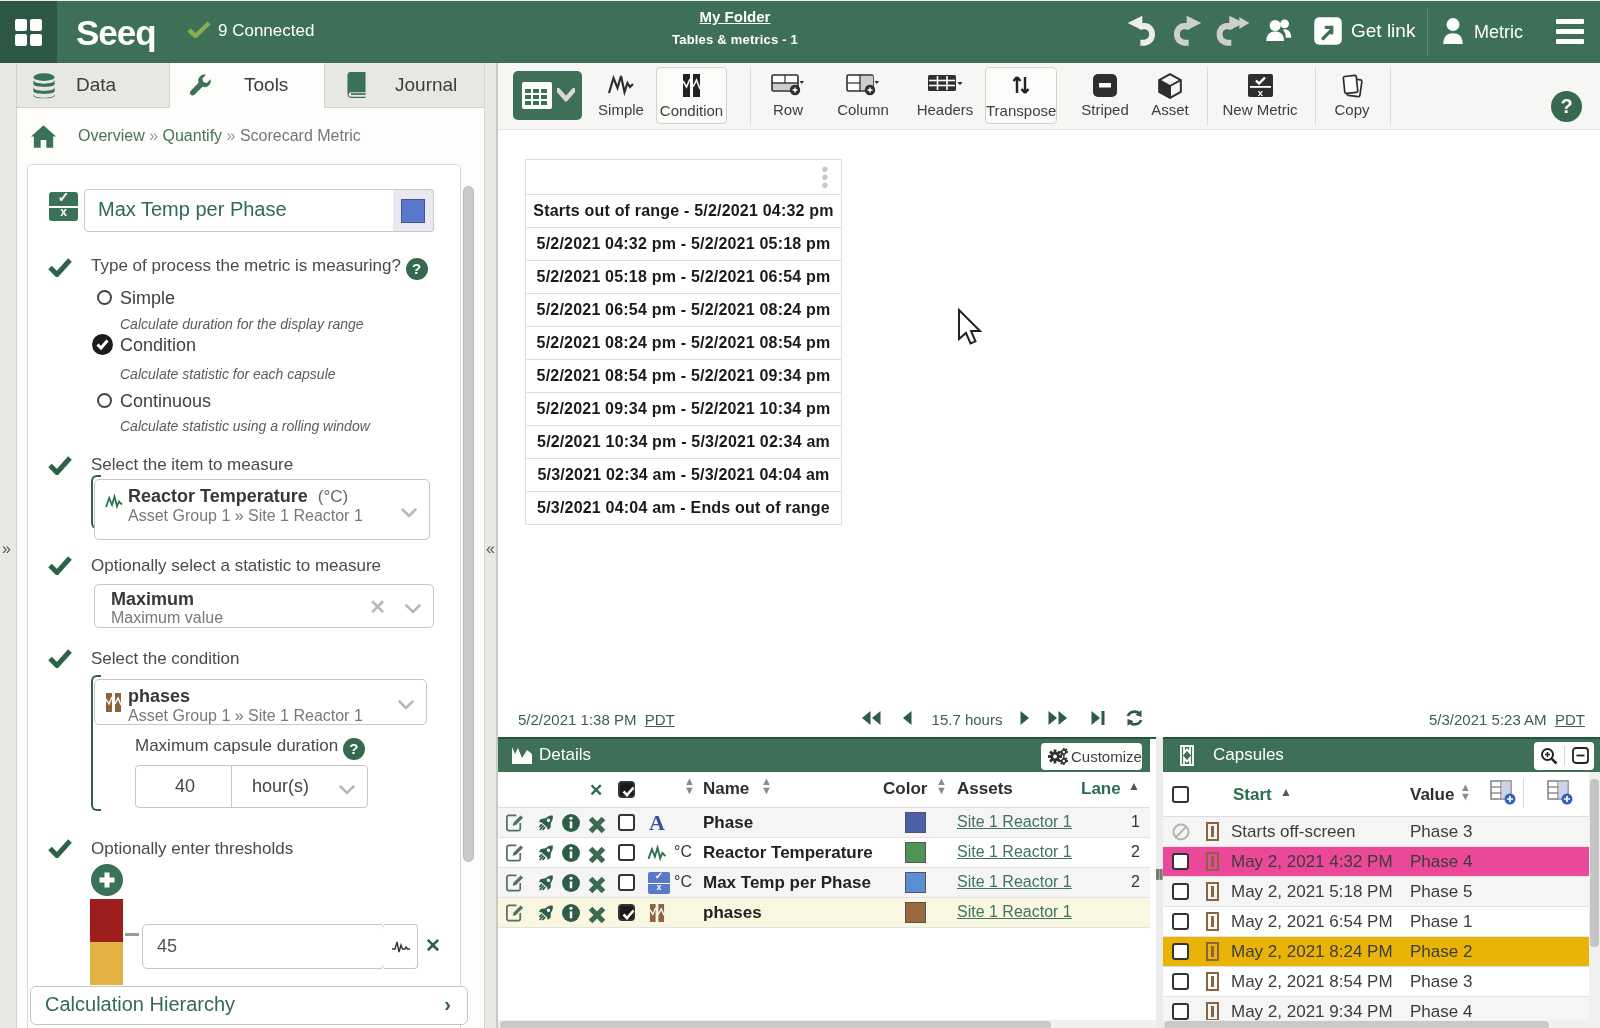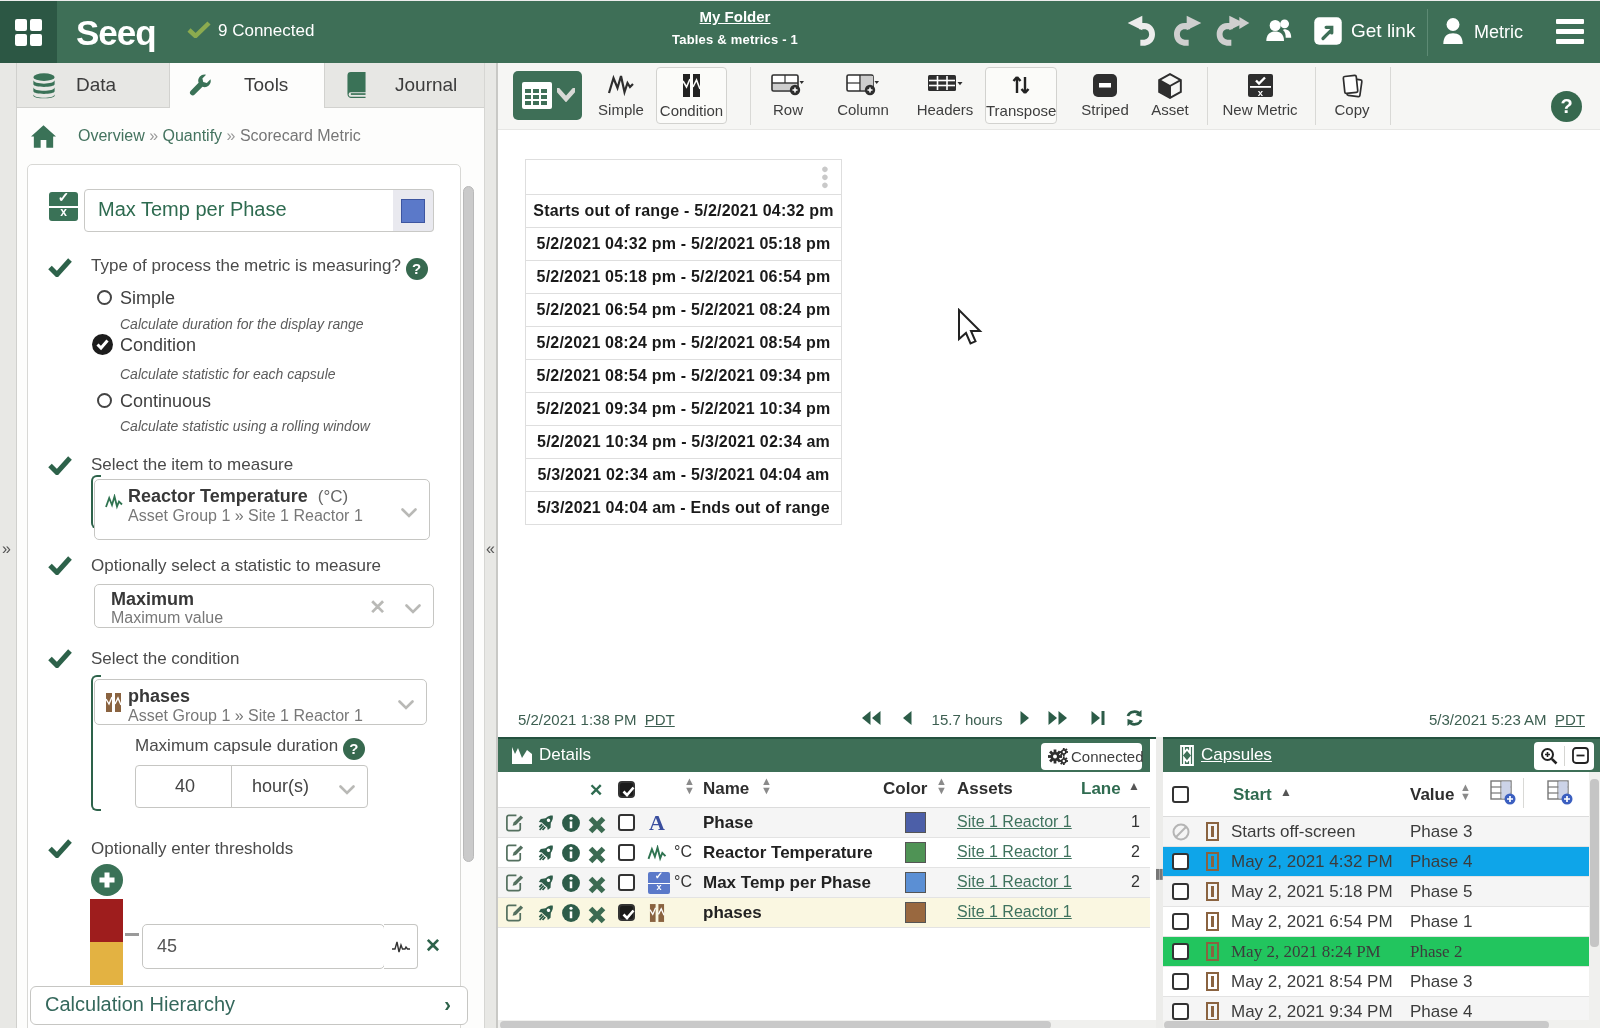--- a/index.html
+++ b/index.html
@@ -498,21 +498,21 @@
               </g>
               <g transform="translate(15.8,13)">
                 <circle r="2.8"></circle>
                 <rect x="-0.9" y="-4.4" width="1.8" height="8.8"></rect>
                 <rect x="-4.4" y="-0.9" width="8.8" height="1.8"></rect>
                 <rect x="-0.9" y="-4.4" width="1.8" height="8.8" transform="rotate(45)"></rect>
                 <circle r="1.2" fill="#fff"></circle>
               </g>
             </g>
           </svg>
-        <span style="position:absolute;left:30px;top:5px;">Connected</span>
+        <span style="position:absolute;left:30px;top:5px;">Customize</span>
       </div>
     </div>
     <div class="abs thead" style="left:0;top:33px;width:652px;height:36px;background:#fff;border-bottom:1px solid #dcdcdc;">
       <div class="abs" style="left:91px;top:8px;color:#2f6b50;font-size:17px;font-weight:bold;">✕</div>
       <span class="cbx checked" style="position:absolute;left:120px;top:9px;">
           <svg width="17" height="17" viewBox="0 0 17 17" style="display:block">
             <path d="M3.5 8.5 L7 12 L13.5 4.5" fill="none" stroke="#fff" stroke-width="2.6"></path>
           </svg>
         </span>
       <div class="abs sorter" style="left:186px;top:5px;">▲<br>▼</div>
@@ -669,21 +669,21 @@
     </div>
   </div>
   <div id="splitter">
       <div id="splitgrip">▌▌</div>
     </div>
   <div id="capsules">
     <div class="pane-hd" style="left:0;top:0;width:438px;">
       <svg style="position:absolute;left:17px;top:6px" width="14" height="21" viewBox="0 0 14 21">
           <path d="M1 1 L13 1 L13 20 L1 20 Z M4 1 L4 8 L7 4.5 L10 8 L10 1 M4 20 L4 13 L7 16.5 L10 13 L10 20" fill="none" stroke="#fff" stroke-width="1.8"></path>
         </svg>
-      <div style="position:absolute;left:38px;top:6px;text-decoration:underline;">Capsules</div>
+      <div style="position:absolute;left:50px;top:6px;">Capsules</div>
       <div style="position:absolute;left:371px;top:3px;width:60px;height:28px;background:#fff;border-radius:4px;">
         <svg style="position:absolute;left:6px;top:5px" width="18" height="18" viewBox="0 0 18 18">
             <circle cx="7.5" cy="7.5" r="5.5" fill="none" stroke="#222" stroke-width="2"></circle>
             <line x1="11.8" y1="11.8" x2="16.5" y2="16.5" stroke="#222" stroke-width="2.6"></line>
             <path d="M5 7.5 L10 7.5 M7.5 5 L7.5 10" stroke="#222" stroke-width="1.6"></path>
           </svg>
         <div style="position:absolute;left:30px;top:4px;width:1px;height:20px;background:#d5d5d2;"></div>
         <svg style="position:absolute;left:38px;top:5px" width="17" height="17" viewBox="0 0 17 17">
             <rect x="1" y="1" width="15" height="15" rx="3" fill="none" stroke="#222" stroke-width="1.8"></rect>
             <line x1="4.5" y1="8.5" x2="12.5" y2="8.5" stroke="#222" stroke-width="1.8"></line>
@@ -718,39 +718,39 @@
     </div>
     <div class="crow" style="top:78px;background:#f5f5f5;">
       <svg style="position:absolute;left:9px;top:6px" width="18" height="18" viewBox="0 0 18 18">
           <circle cx="9" cy="9" r="7.5" fill="none" stroke="#b5b5b5" stroke-width="2"></circle>
           <line x1="3.8" y1="14.2" x2="14.2" y2="3.8" stroke="#b5b5b5" stroke-width="2"></line>
         </svg>
       <span class="capico"></span>
       <div class="abs ctxt" style="left:68px;">Starts off-screen</div>
       <div class="abs ctxt" style="left:247px;">Phase 3</div>
     </div>
-    <div class="crow" style="top:108px;background:#0ea5e9;">
+    <div class="crow" style="top:108px;background:#ec4899;">
       <span class="cbx" style="position:absolute;left:9px;top:6px;"></span>
         <span class="capico"></span>
       <div class="abs ctxt" style="left:68px;">May 2, 2021 4:32 PM</div>
       <div class="abs ctxt" style="left:247px;">Phase 4</div>
     </div>
     <div class="crow" style="top:138px;background:#f5f5f5;">
       <span class="cbx" style="position:absolute;left:9px;top:6px;"></span>
         <span class="capico"></span>
       <div class="abs ctxt" style="left:68px;">May 2, 2021 5:18 PM</div>
       <div class="abs ctxt" style="left:247px;">Phase 5</div>
     </div>
     <div class="crow" style="top:168px;background:#fff;">
       <span class="cbx" style="position:absolute;left:9px;top:6px;"></span>
         <span class="capico"></span>
       <div class="abs ctxt" style="left:68px;">May 2, 2021 6:54 PM</div>
       <div class="abs ctxt" style="left:247px;">Phase 1</div>
     </div>
-    <div class="crow" style="top:198px;background:#22c55e;font-family:Liberation Serif, serif;">
+    <div class="crow" style="top:198px;background:#eab308;">
       <span class="cbx" style="position:absolute;left:9px;top:6px;"></span>
         <span class="capico"></span>
       <div class="abs ctxt" style="left:68px;">May 2, 2021 8:24 PM</div>
       <div class="abs ctxt" style="left:247px;">Phase 2</div>
     </div>
     <div class="crow" style="top:228px;background:#fff;">
       <span class="cbx" style="position:absolute;left:9px;top:6px;"></span>
         <span class="capico"></span>
       <div class="abs ctxt" style="left:68px;">May 2, 2021 8:54 PM</div>
       <div class="abs ctxt" style="left:247px;">Phase 3</div>

